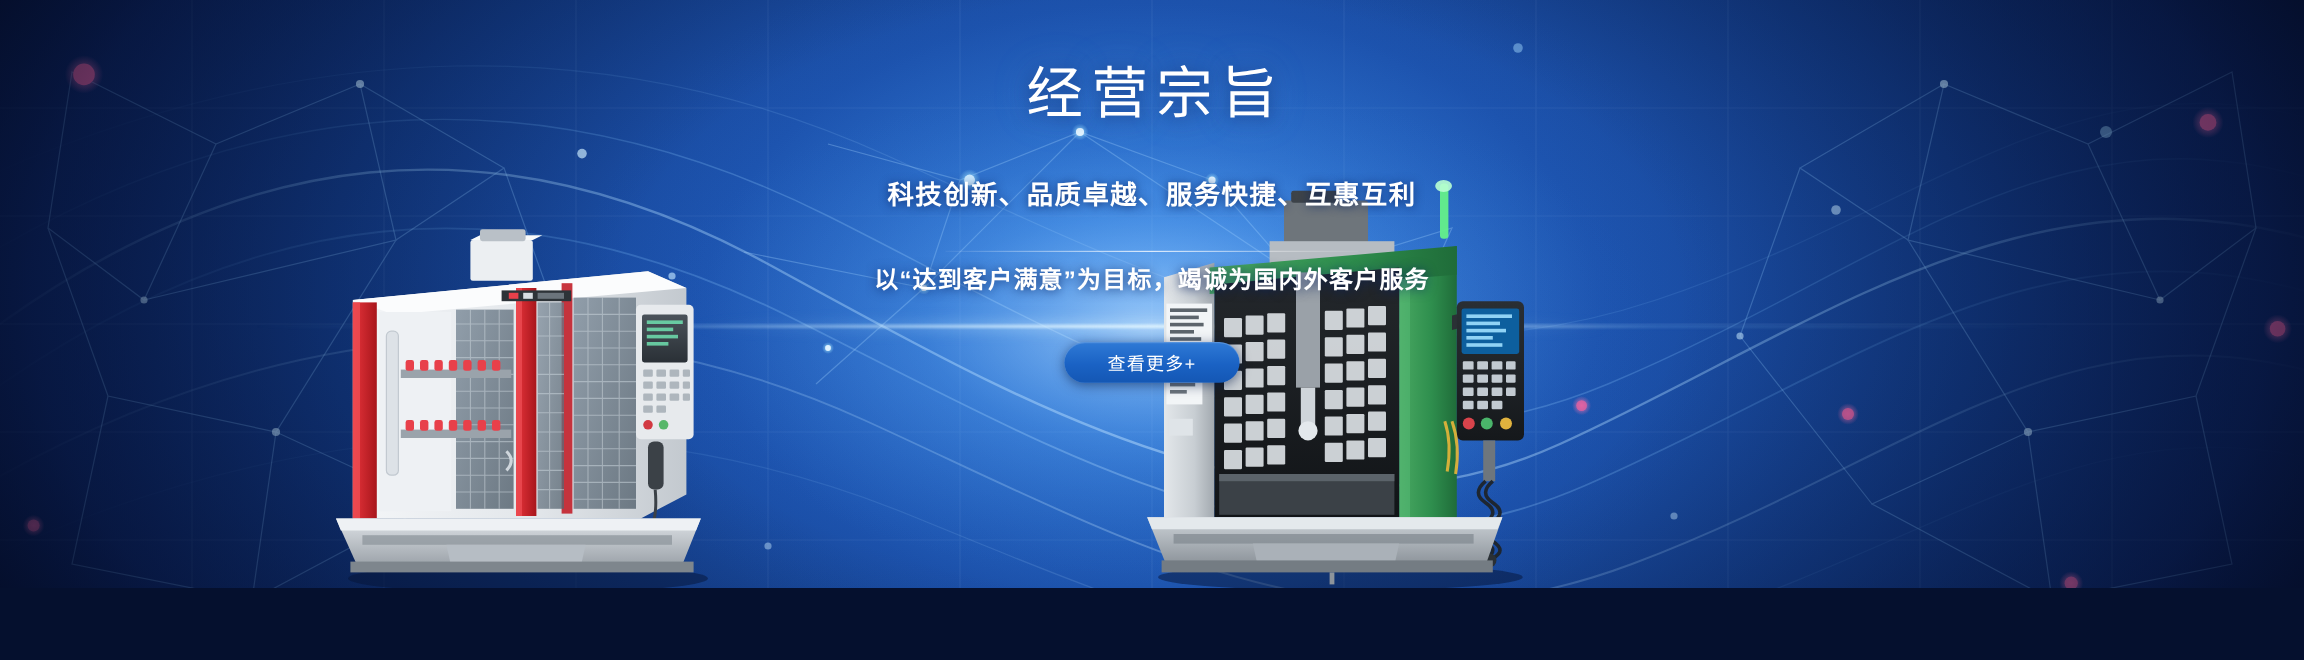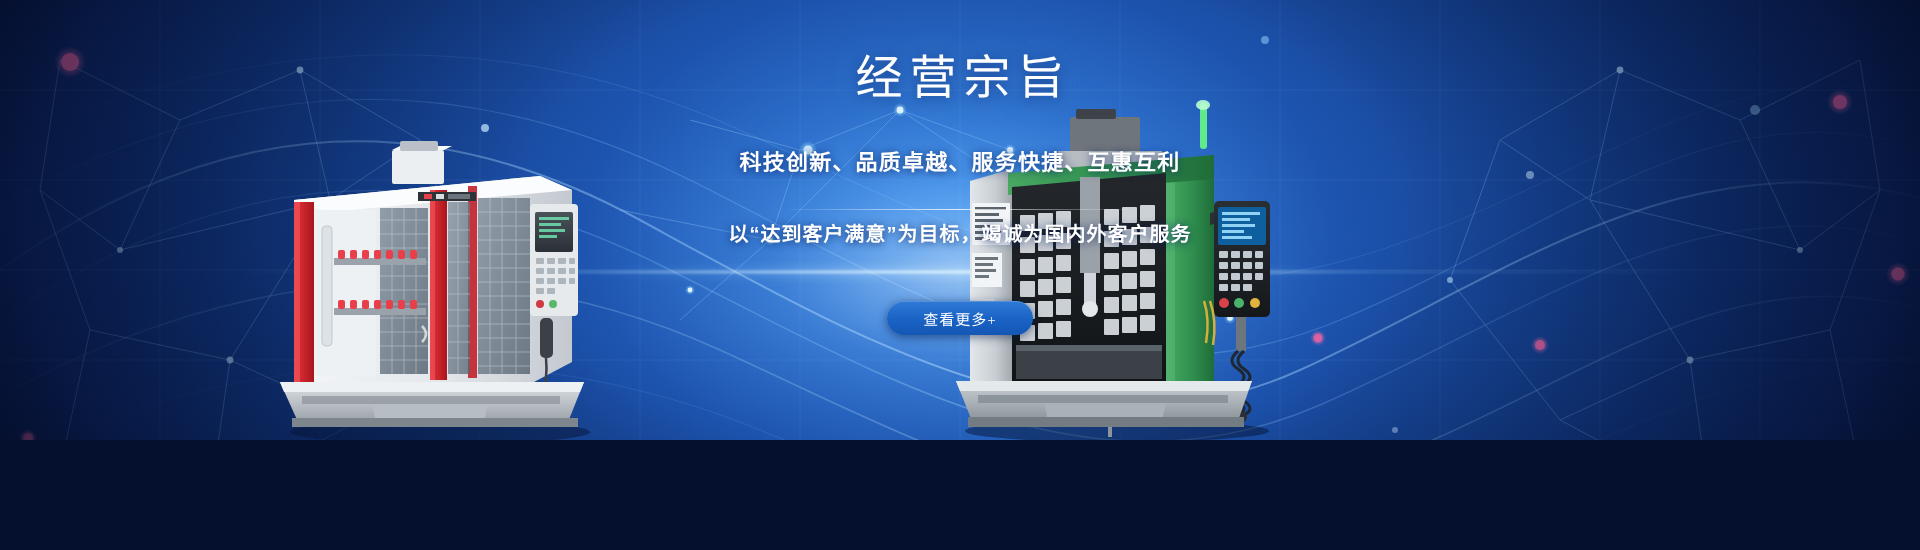--- a/index.html
+++ b/index.html
@@ -2,21 +2,21 @@
 <html lang="zh-CN"><head>
 <meta charset="utf-8">
 <style>
   html,body{margin:0;padding:0;}
   body{
     width:1920px;height:550px;overflow:hidden;
     font-family:"Liberation Sans","DejaVu Sans",sans-serif;
     background:#05102e;
   }
   .banner{
-    position:relative;width:1920px;height:440px;overflow:hidden;
+    position:relative;width:1920px;height:490px;overflow:hidden;
     background:
       radial-gradient(ellipse 620px 420px at 50% 52%, rgba(90,175,255,.60) 0%, rgba(60,140,230,.34) 32%, rgba(30,90,190,.10) 60%, rgba(0,0,0,0) 78%),
       radial-gradient(ellipse 1250px 760px at 50% 50%, #2b6fd0 0%, #1d53ad 30%, #123b87 55%, #0b2460 76%, #071642 100%),
       linear-gradient(180deg,#08184a 0%,#0d2a67 40%,#0a1f52 100%);
   }
   
   .layer{position:absolute;inset:0;pointer-events:none;}
   .vignette{
     background:radial-gradient(ellipse 1100px 620px at 50% 50%, rgba(0,0,0,0) 40%, rgba(4,12,38,.55) 85%, rgba(3,9,30,.85) 100%);
   }
@@ -54,26 +54,26 @@
     margin-top:11px;width:344px;height:1px;
     background:linear-gradient(90deg,rgba(255,255,255,.05),rgba(255,255,255,.78),rgba(255,255,255,.05));
   }
   .tagline{
     margin-top:12px;
     font-size:20px;line-height:1.25;color:#ffffff;font-weight:700;
     letter-spacing:1px;
     text-shadow:0 1px 9px rgba(8,32,95,.8);
   }
   .more-btn{
-    margin-top:34px;
+    margin-top:18px;
     display:inline-flex;align-items:center;justify-content:center;
     width:146px;height:34px;border-radius:17px;border:none;
     background:linear-gradient(180deg,#2f7ad6 0%,#1a62c4 55%,#1457b4 100%);
     color:#fff;font-size:15px;letter-spacing:1px;font-weight:400;
-    font-family:Liberation Serif, serif;
+    font-family:Liberation Mono, monospace;
     box-shadow:0 2px 10px rgba(4,24,70,.55),inset 0 1px 0 rgba(255,255,255,.18);
     cursor:pointer;
   }
   
   .machine{position:absolute;bottom:0;z-index:5;}
   .m-left{left:272px;width:330px;height:310px;}
   .m-right{left:952px;width:330px;height:345px;}
 </style>
 </head>
 <body>

